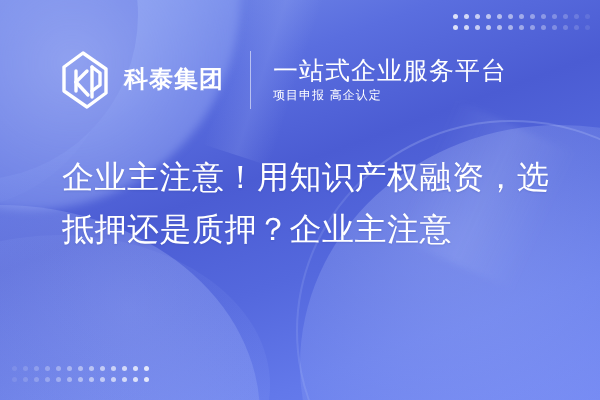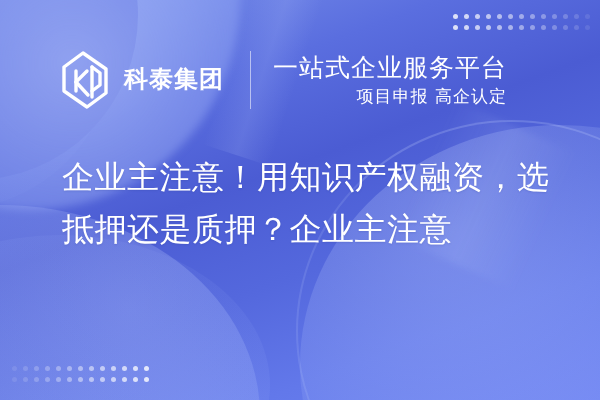--- a/index.html
+++ b/index.html
@@ -132,31 +132,31 @@
   }
 
   .divider {
     width: 1px;
     height: 58px;
     background: rgba(255,255,255,0.55);
     margin: 0 22px 0 26px;
     flex: none;
   }
 
-  .slogan { display: flex; flex-direction: column; justify-content: center; align-items: flex-end; }
+  .slogan { display: flex; flex-direction: column; justify-content: center; }
   .slogan-main {
     color: #ffffff;
     font-size: 25px;
     letter-spacing: 1px;
     line-height: 1.18;
     white-space: nowrap;
   }
   .slogan-sub {
     color: #ffffff;
-    font-size: 17px;
+    font-size: 12px;
     letter-spacing: 1px;
     line-height: 1.3;
     margin-top: 3px;
     white-space: nowrap;
   }
 
   
   .headline {
     position: absolute;
     left: 62px; top: 152px;

